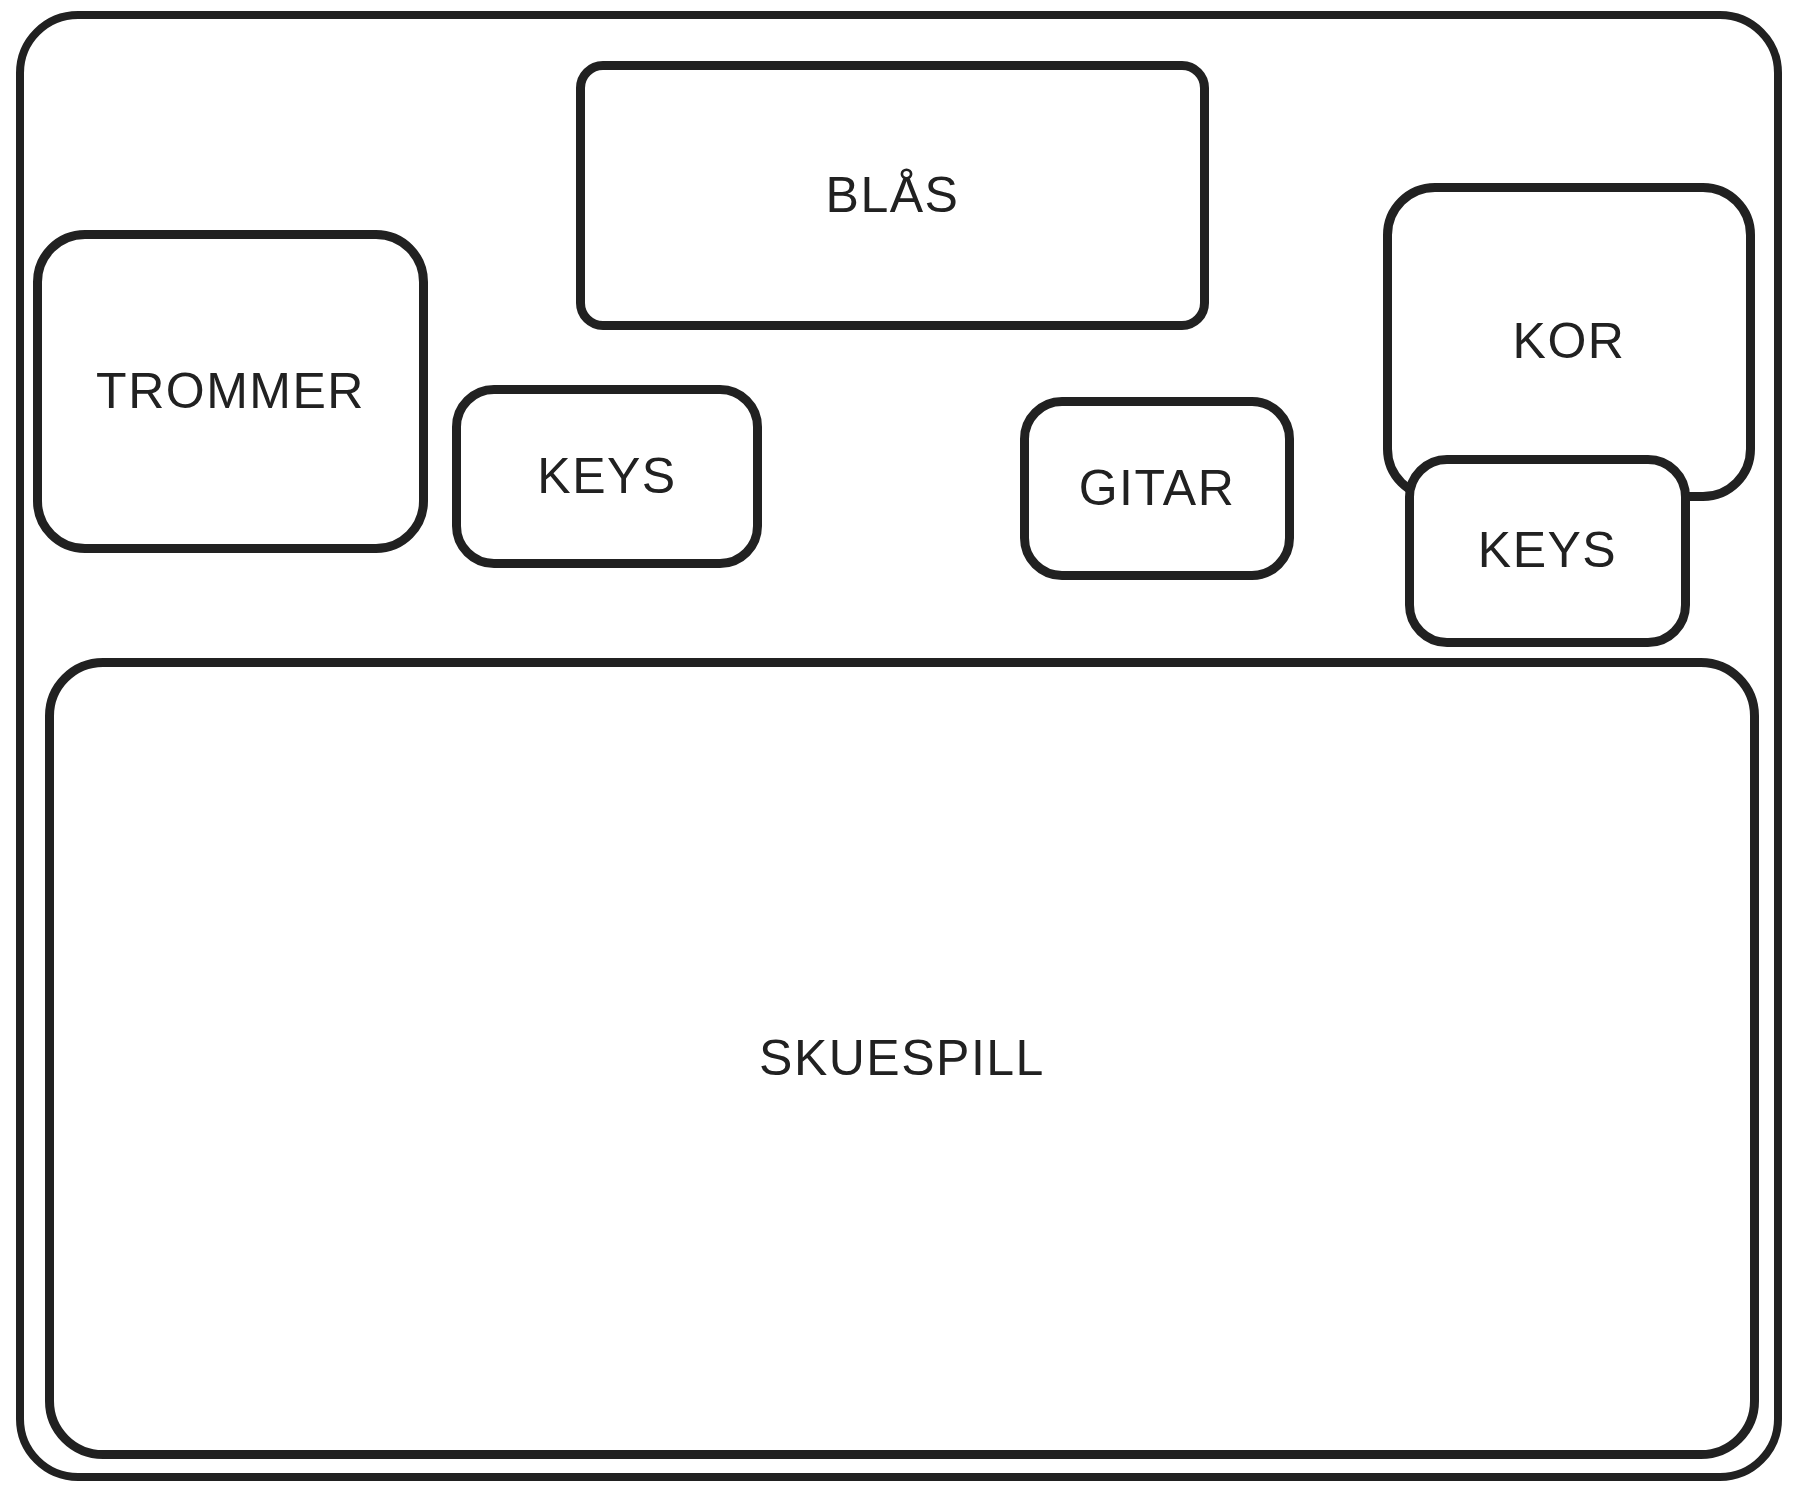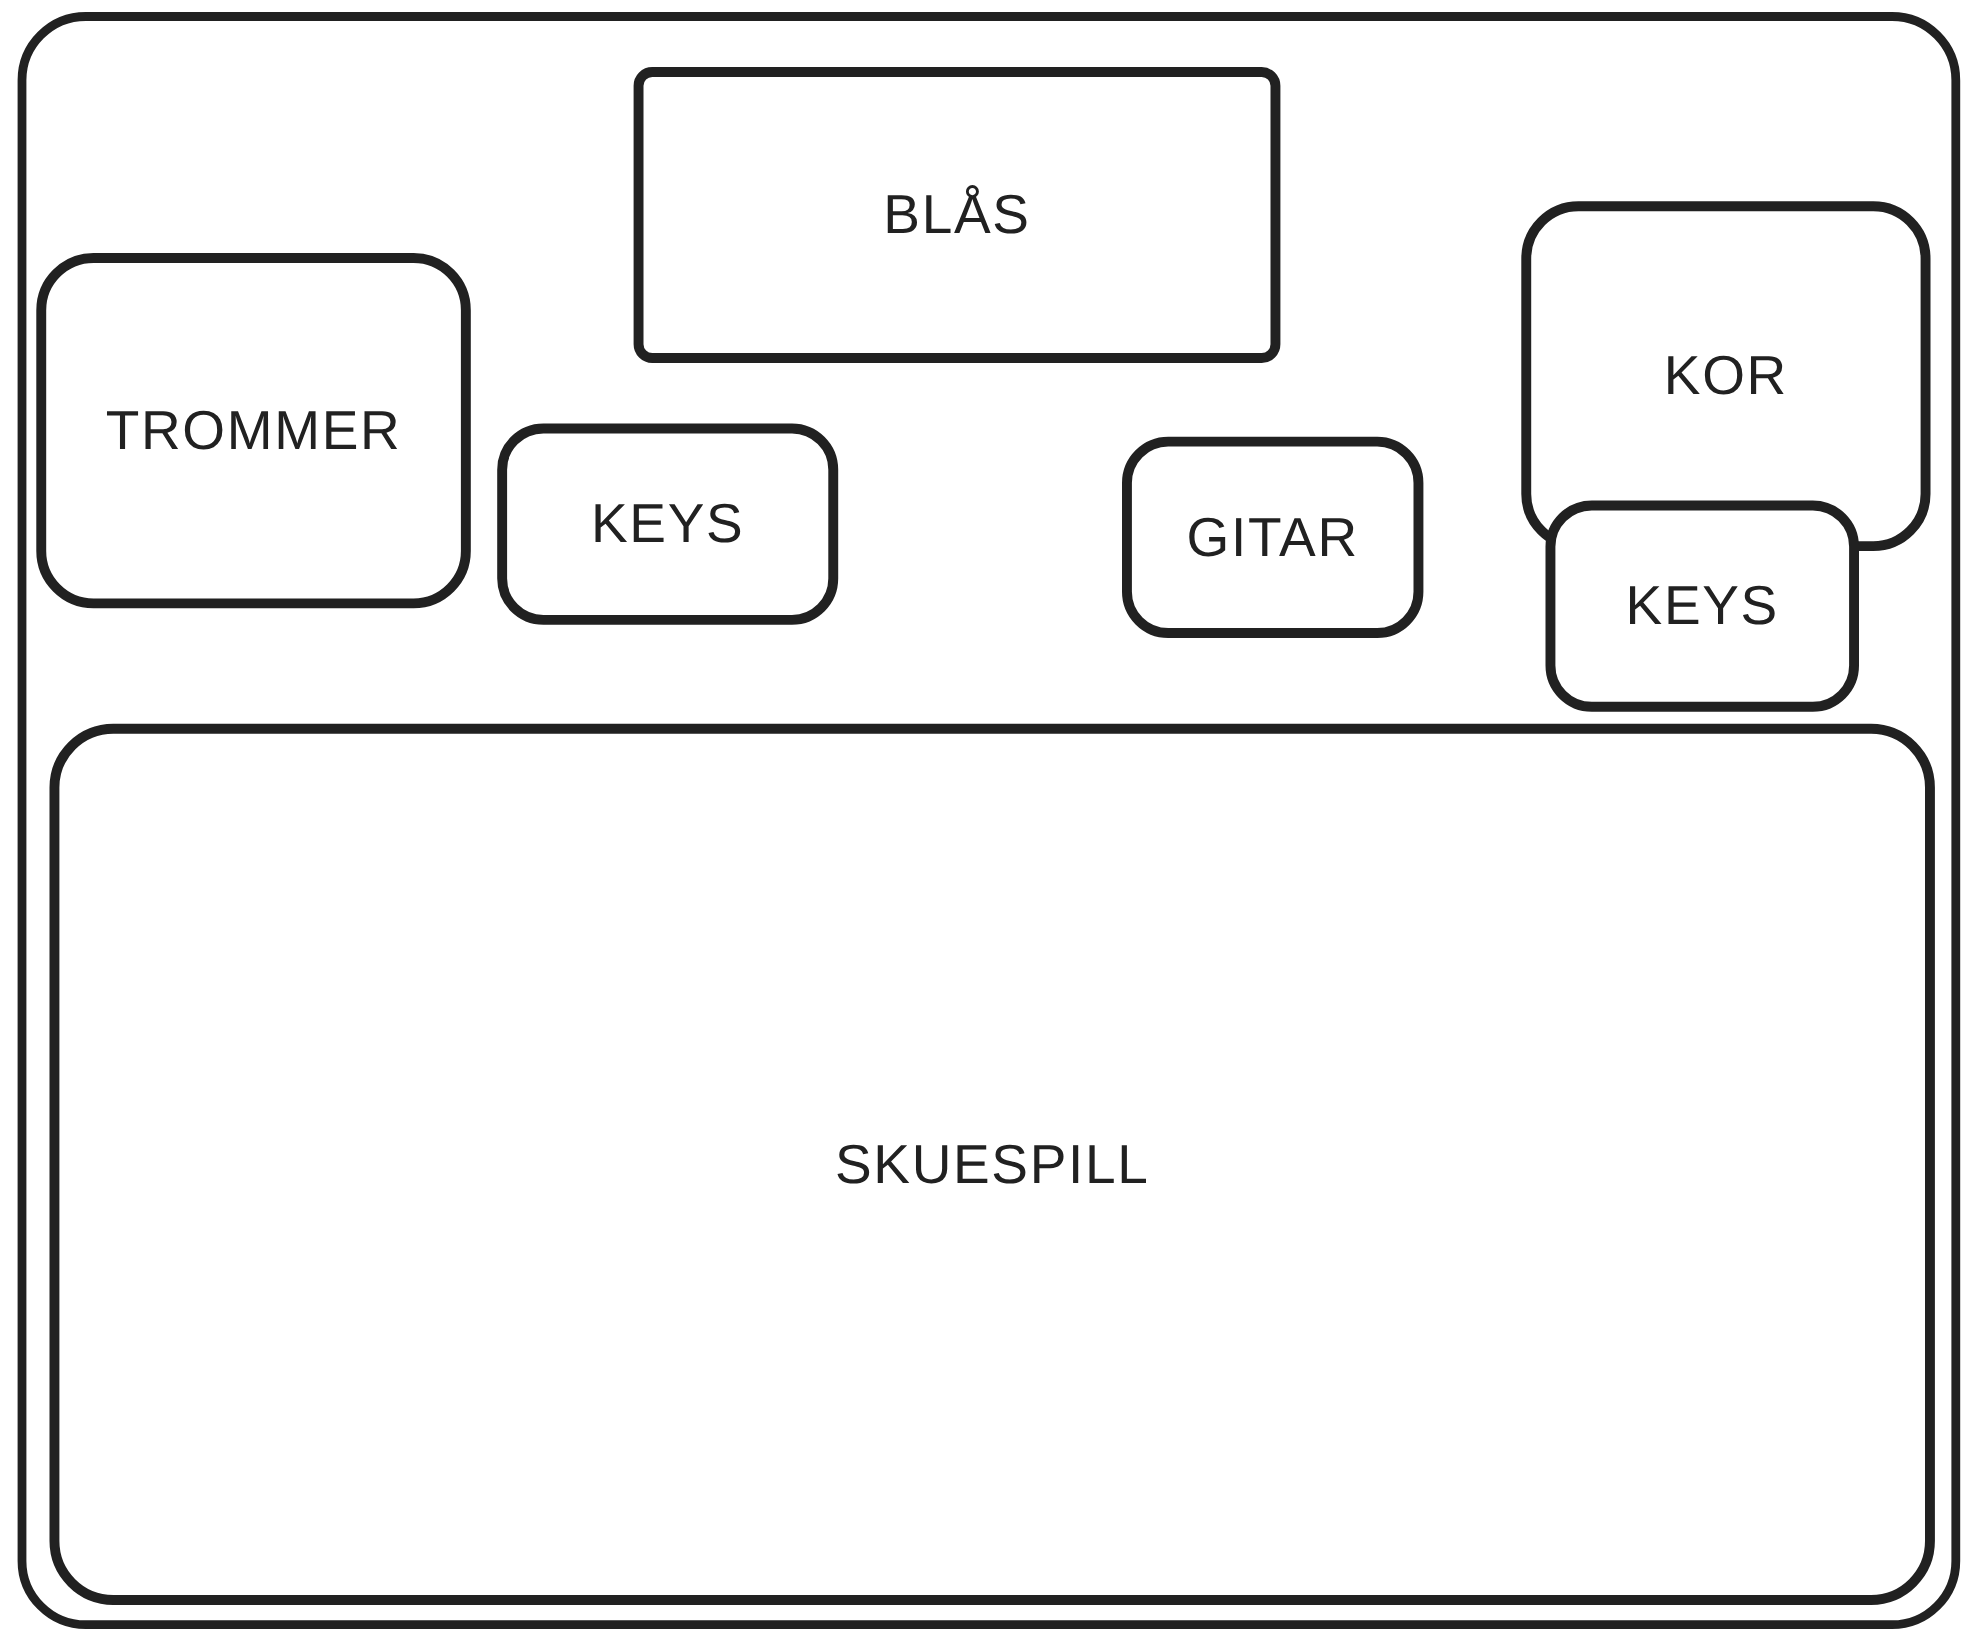--- a/index.html
+++ b/index.html
@@ -41,21 +41,21 @@
   .outer {
     left: 16px;
     top: 11px;
     width: 1766px;
     height: 1470px;
     border-width: 8px;
     border-radius: 62px;
     background: transparent;
   }
   
-  .zone-blas        { left: 576px;  top: 61px;  width: 588px;  height: 269px; border-radius: 17px; }
+  .zone-blas        { left: 576px;  top: 61px;  width: 633px;  height: 269px; border-radius: 27px; }
   .zone-trommer     { left: 33px;   top: 230px; width: 395px;  height: 323px; border-radius: 52px; }
   .zone-keys-left   { left: 452px;  top: 385px; width: 310px;  height: 183px; border-radius: 42px; }
   .zone-gitar       { left: 1020px; top: 397px; width: 274px;  height: 183px; border-radius: 42px; }
   .zone-kor         { left: 1383px; top: 183px; width: 372px;  height: 318px; border-radius: 52px; justify-content: center; }
   .zone-keys-right  { left: 1405px; top: 455px; width: 285px;  height: 192px; border-radius: 42px; }
   .zone-skuespill   { left: 45px;   top: 658px; width: 1714px; height: 801px; border-radius: 58px; text-align: right; }
   .zone-label { display: block; }
 </style>
 </head>
 <body>

